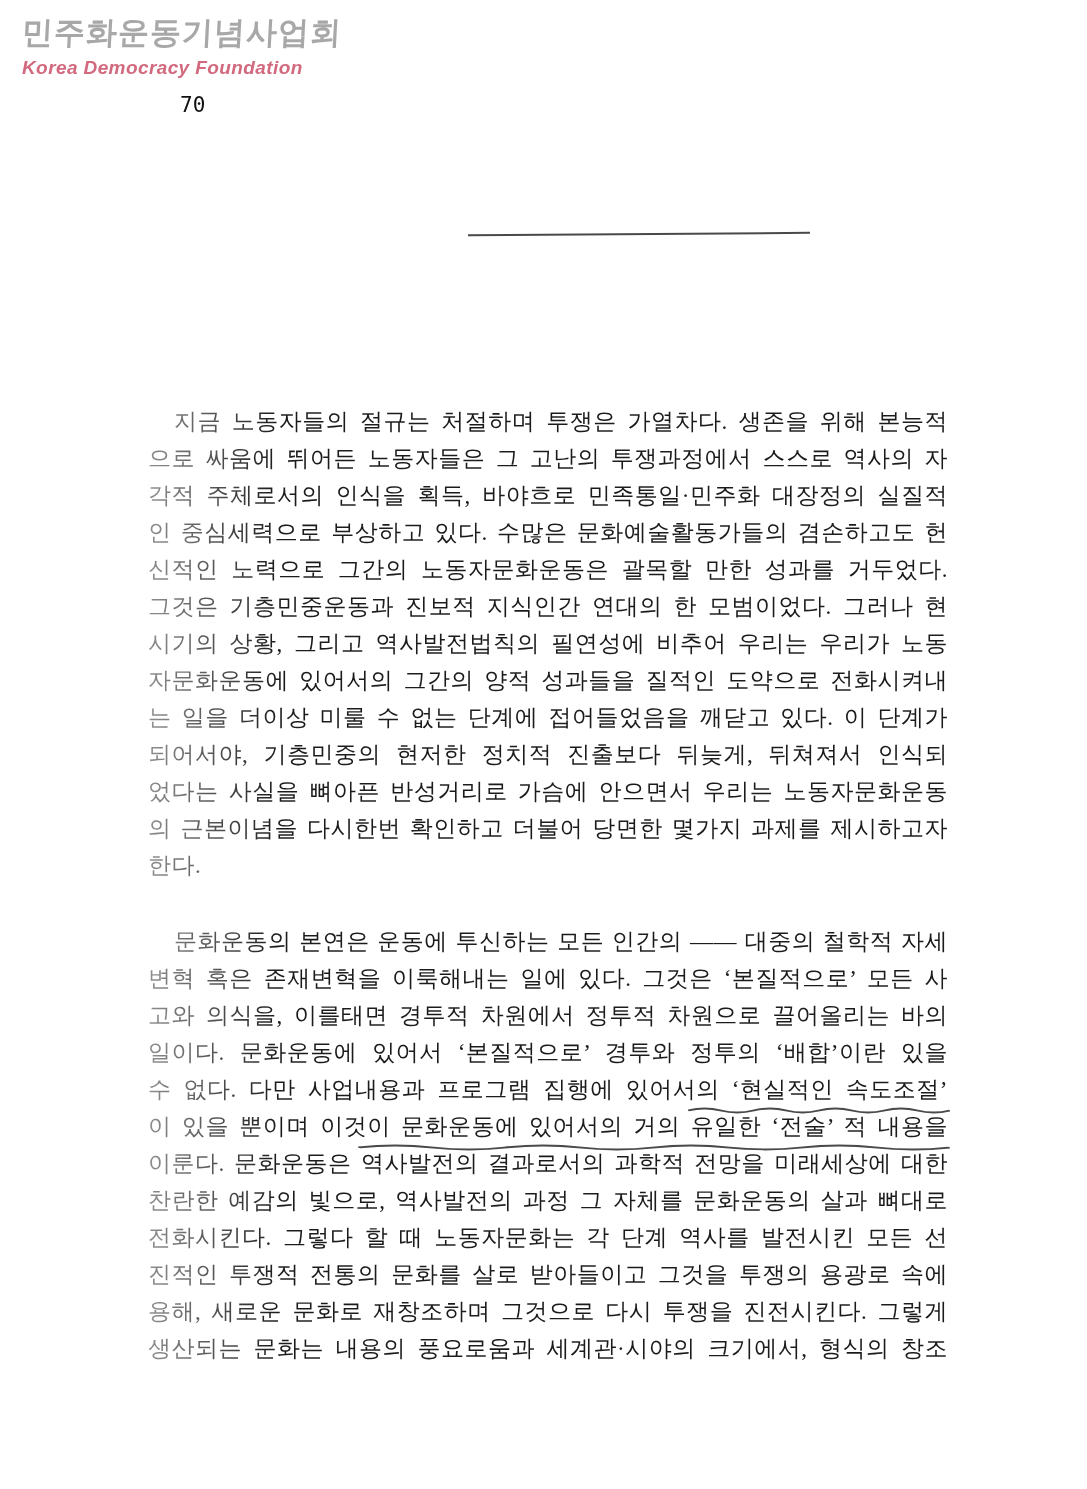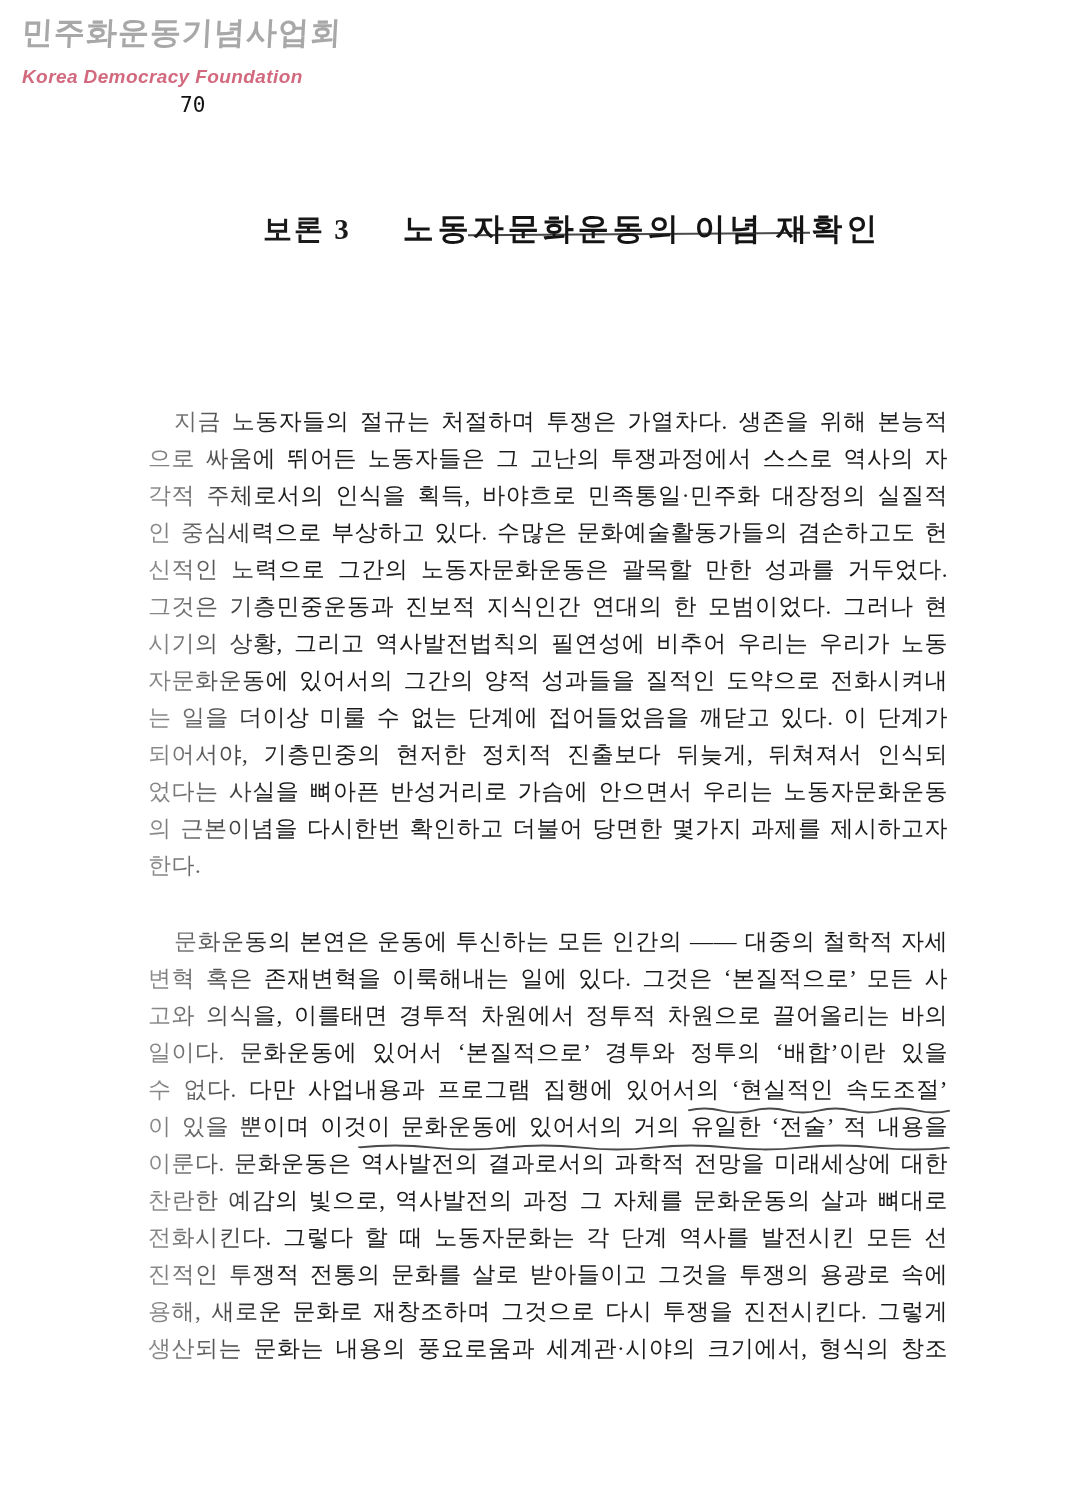--- a/index.html
+++ b/index.html
@@ -23,21 +23,21 @@
     transform:skewX(-3deg);
     line-height:1.3;
   }
   .logo-en{
     font-family:"Liberation Sans","DejaVu Sans",sans-serif;
     font-weight:bold;
     font-style:italic;
     font-size:19px;
     letter-spacing:0.4px;
     color:#d2697e;
-    margin-top:14px;
+    margin-top:5px;
   }
   .page-num{
     position:absolute;top:93px;left:180px;
     font-size:21px;color:#111;
     font-family:"DejaVu Sans Mono","Liberation Mono",monospace;
   }
   
   .title-row{
     position:absolute;top:208px;left:263px;
     display:flex;align-items:baseline;gap:52px;
@@ -88,24 +88,20 @@
 
 <div class="page">
 
   <div class="logo">
     <div class="logo-kr">민주화운동기념사업회</div>
     <div class="logo-en">Korea Democracy Foundation</div>
   </div>
 
   <div class="page-num">70</div>
 
-  <div class="title-row">
-    <span class="title-label">보론 3</span>
-    <span class="title-text">노동자문화운동의 이념 재확인</span>
-  </div>
   <div class="title-strike"></div>
 
   <div class="body-text">
 
     <div class="para">
       <div class="line indent">지금 노동자들의 절규는 처절하며 투쟁은 가열차다. 생존을 위해 본능적</div>
       <div class="line">으로 싸움에 뛰어든 노동자들은 그 고난의 투쟁과정에서 스스로 역사의 자</div>
       <div class="line">각적 주체로서의 인식을 획득, 바야흐로 민족통일·민주화 대장정의 실질적</div>
       <div class="line">인 중심세력으로 부상하고 있다. 수많은 문화예술활동가들의 겸손하고도 헌</div>
       <div class="line">신적인 노력으로 그간의 노동자문화운동은 괄목할 만한 성과를 거두었다.</div>

